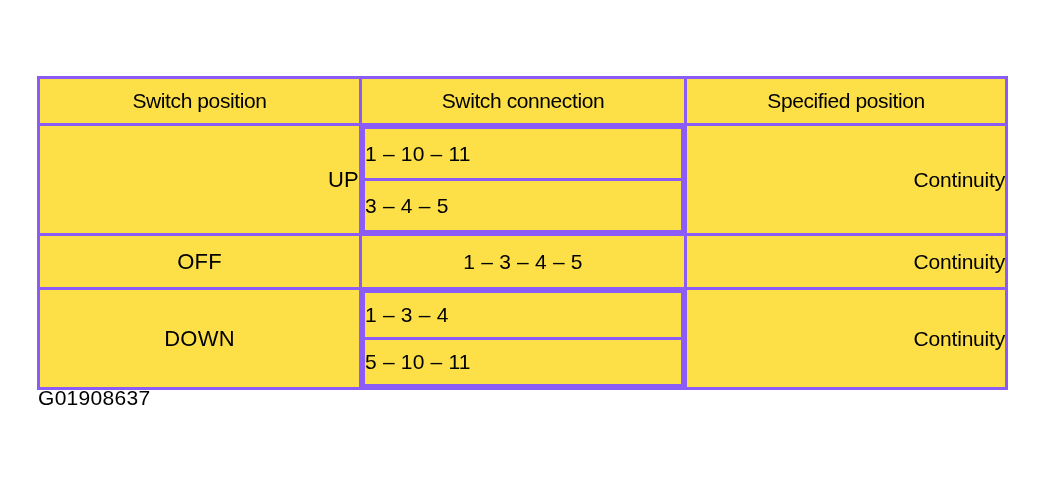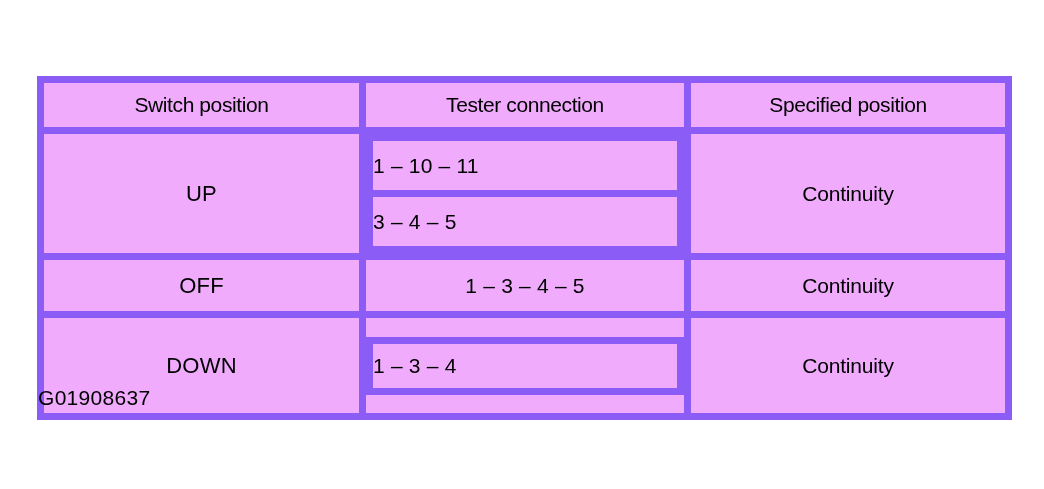--- a/index.html
+++ b/index.html
@@ -33,44 +33,44 @@
     border-collapse: collapse;
     table-layout: fixed;
     background: #ffffff;
   }
   #spec-table col.c-switch    { width: 322px; }
   #spec-table col.c-tester    { width: 325px; }
   #spec-table col.c-condition { width: 321px; }
 
   #spec-table td,
   #spec-table th {
-    border: 7px solid #8b5cf6;
+    border: 3px solid #8b5cf6;
     padding: 0;
     vertical-align: middle;
-    background: #f0abfc;
+    background: #fde047;
     font-weight: normal;
   }
 
   .hdr-cell {
     height: 44px;
     text-align: center;
     font-size: 21px;
     letter-spacing: -0.4px;
     white-space: nowrap;
   }
 
   .switch-cell {
     text-align: center;
     font-size: 22px;
     letter-spacing: 0.2px;
     white-space: nowrap;
   }
 
   .cond-cell {
-    text-align: center;
+    text-align: right;
     padding-left: 12px;
     font-size: 21px;
     letter-spacing: -0.2px;
     white-space: nowrap;
   }
 
   
   .tester-cell { padding: 0; }
   .tester-cell.single {
     text-align: center;
@@ -91,21 +91,21 @@
     border-bottom: 3px solid #000000;
     height: 49px;
     font-size: 21px;
     letter-spacing: 0.2px;
     white-space: nowrap;
     background: #ffffff;
     padding: 0;
   }
   table.sub tr:last-child td { border-bottom: 0; }
 
-  .row-up   .switch-cell { height: 104px; }
+  .row-up   .switch-cell { height: 104px; text-align: right; }
   .row-off  .switch-cell { height: 51px; }
   .row-down .switch-cell { height: 95px; }
 
   .row-off .tester-cell.single { height: 51px; }
 
   .row-down table.sub td { height: 44px; }
 
   
   #caption {
     position: absolute;
@@ -124,21 +124,21 @@
   <table id="spec-table">
     <colgroup>
       <col class="c-switch">
       <col class="c-tester">
       <col class="c-condition">
     </colgroup>
 
     <thead>
       <tr>
         <th class="hdr-cell">Switch position</th>
-        <th class="hdr-cell">Tester connection</th>
+        <th class="hdr-cell">Switch connection</th>
         <th class="hdr-cell">Specified position</th>
       </tr>
     </thead>
 
     <tbody>
 
       <tr class="row-up">
         <td class="switch-cell">UP</td>
         <td class="tester-cell">
           <table class="sub">
@@ -162,20 +162,23 @@
       </tr>
 
       <tr class="row-down">
         <td class="switch-cell">DOWN</td>
         <td class="tester-cell">
           <table class="sub">
             <tbody>
                 <tr>
               <td>1 – 3 – 4</td>
             </tr>
+            <tr>
+              <td>5 – 10 – 11</td>
+            </tr>
           </tbody>
             </table>
         </td>
         <td class="cond-cell">Continuity</td>
       </tr>
 
     </tbody>
   </table>
 
   <div id="caption">G01908637</div>

